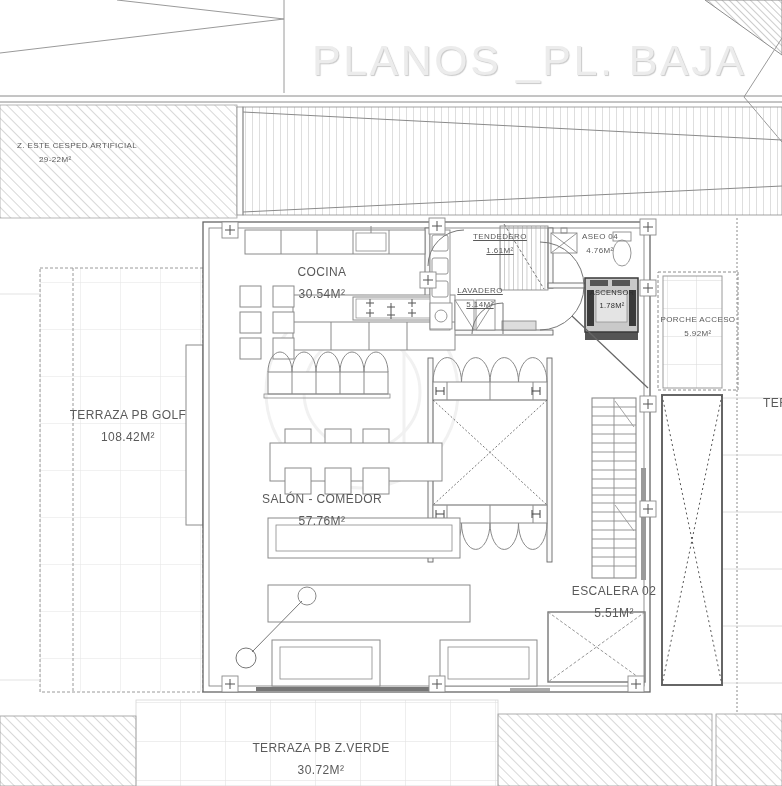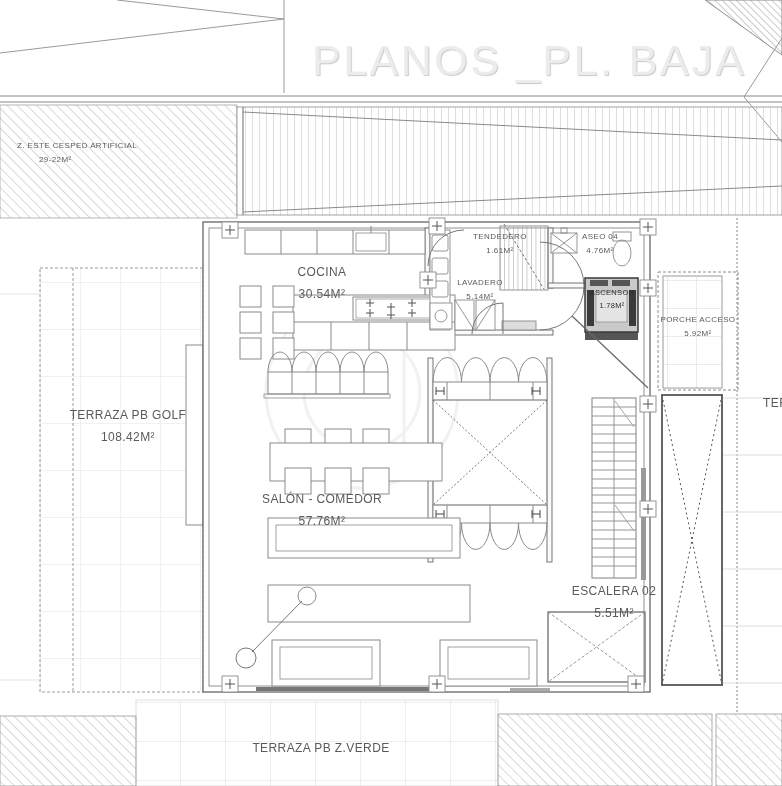--- a/index.html
+++ b/index.html
@@ -267,26 +267,26 @@
 <div class="lbl" style="left:48px;top:393px;width:160px;margin-top:12px;">
   <span class="nm">TERRAZA PB GOLF</span>
   <span class="ar">108.42m²</span>
 </div>
 
 <div class="lbl" style="left:242px;top:262px;width:160px;">
   <span class="nm">COCINA</span>
   <span class="ar">30.54m²</span>
 </div>
 
-<div class="lbl small" style="left:420px;top:276px;width:120px;">
+<div class="lbl small" style="left:420px;top:284px;width:120px;text-decoration:underline;">
   <span class="nm">LAVADERO</span>
   <span class="ar">5.14m²</span>
 </div>
 
-<div class="lbl small" style="left:440px;top:230px;width:120px;">
+<div class="lbl small" style="left:440px;top:230px;width:120px;text-decoration:underline;">
   <span class="nm">TENDEDERO</span>
   <span class="ar">1.61m²</span>
 </div>
 
 <div class="lbl small" style="left:540px;top:230px;width:120px;">
   <span class="nm">ASEO 04</span>
   <span class="ar">4.76m²</span>
 </div>
 
 <div class="lbl tiny" style="left:552px;top:287px;width:120px;">
@@ -305,19 +305,20 @@
   <span class="ar">57.76m²</span>
 </div>
 
 <div class="lbl" style="left:554px;top:581px;width:120px;">
   <span class="nm">ESCALERA 02</span>
   <span class="ar">5.51m²</span>
 </div>
 
 <div class="lbl" style="left:237px;top:738px;width:168px;">
   <span class="nm">TERRAZA PB Z.VERDE</span>
+  <span class="ar">30.72m²</span>
 </div>
 
 <div class="lbl" id="terraza-right-label" style="left:763px;top:393px;">
   <span class="nm">TERRAZA</span>
 </div>
 
 </div>
 
 </body></html>

